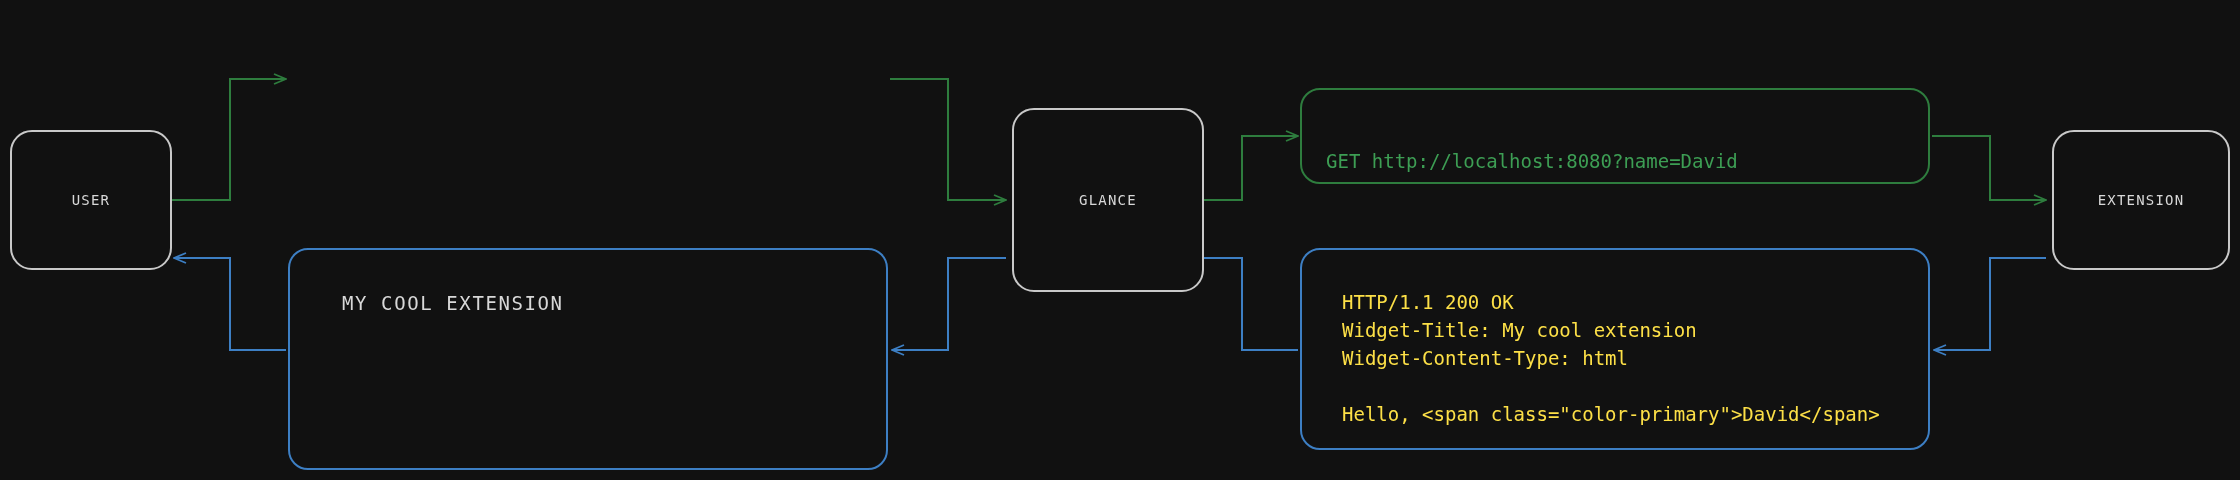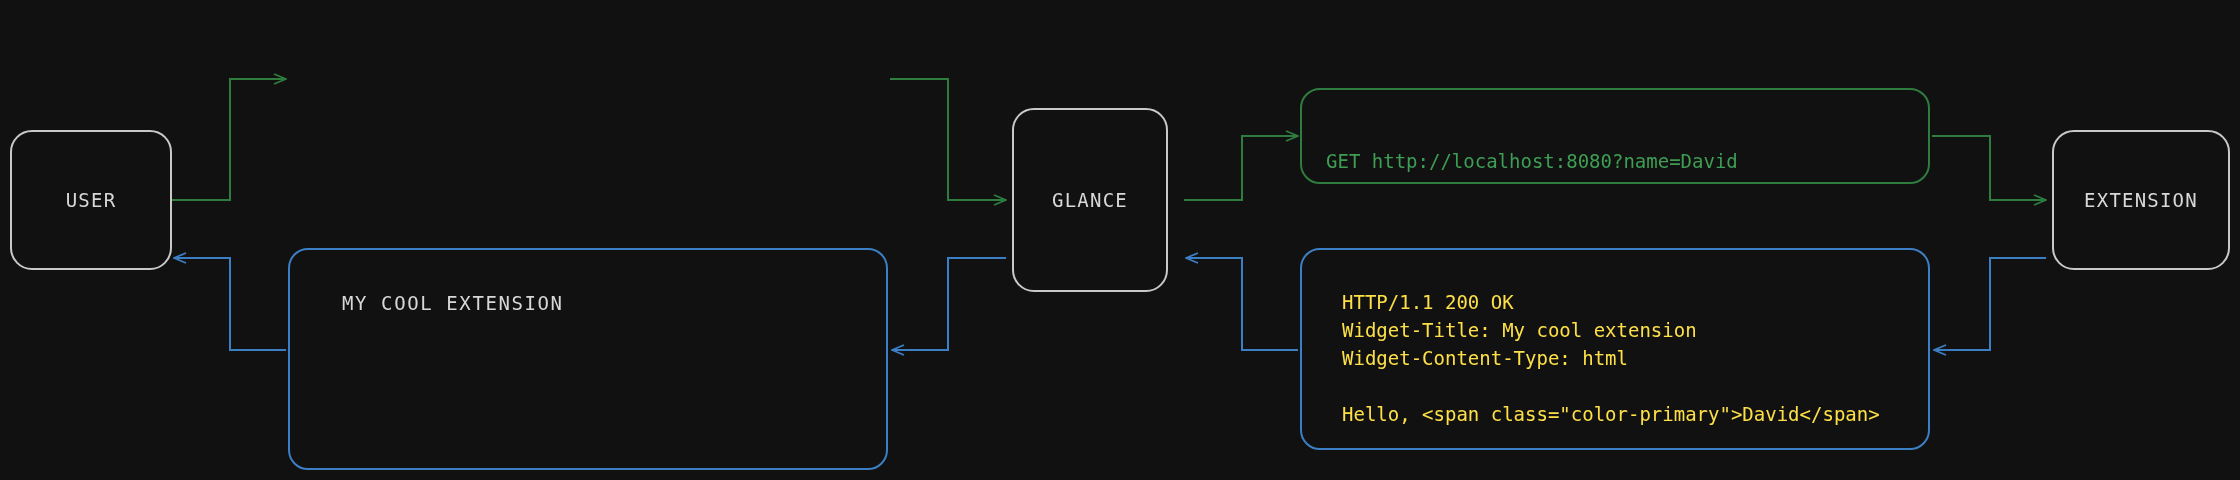--- a/index.html
+++ b/index.html
@@ -25,21 +25,21 @@
     position: absolute;
     border: 2px solid #c9c9c9;
     border-radius: 22px;
     background: #111111;
     display: flex;
     align-items: center;
     justify-content: center;
   }
   .node-label {
     font-family: "DejaVu Sans Mono", monospace;
-    font-size: 19px;
+    font-size: 14px;
     letter-spacing: 1.2px;
     color: #d8d8d8;
     white-space: nowrap;
   }
 
   
   .panel {
     position: absolute;
     border-radius: 20px;
     background: #111111;
@@ -127,21 +127,21 @@
       <path d="M1006,258 L948,258 L948,350 L892,350" stroke="#3d7fc4" marker-end="url(#arrow-blue)"></path>
 
       <path d="M286,350 L230,350 L230,258 L174,258" stroke="#3d7fc4" marker-end="url(#arrow-blue)"></path>
     </g>
   </svg>
 
   <div class="node" id="node-user" style="left:10px; top:130px; width:162px; height:140px;">
     <span class="node-label">USER</span>
   </div>
 
-  <div class="node" id="node-glance" style="left:1012px; top:108px; width:156px; height:184px;">
+  <div class="node" id="node-glance" style="left:1012px; top:108px; width:192px; height:184px;">
     <span class="node-label">GLANCE</span>
   </div>
 
   <div class="node" id="node-extension" style="left:2052px; top:130px; width:178px; height:140px;text-align:right;">
     <span class="node-label">EXTENSION</span>
   </div>
 
 
   <div class="panel" id="get-panel">
     <div class="code" id="get-code">GET http://localhost:8080?name=David</div>

